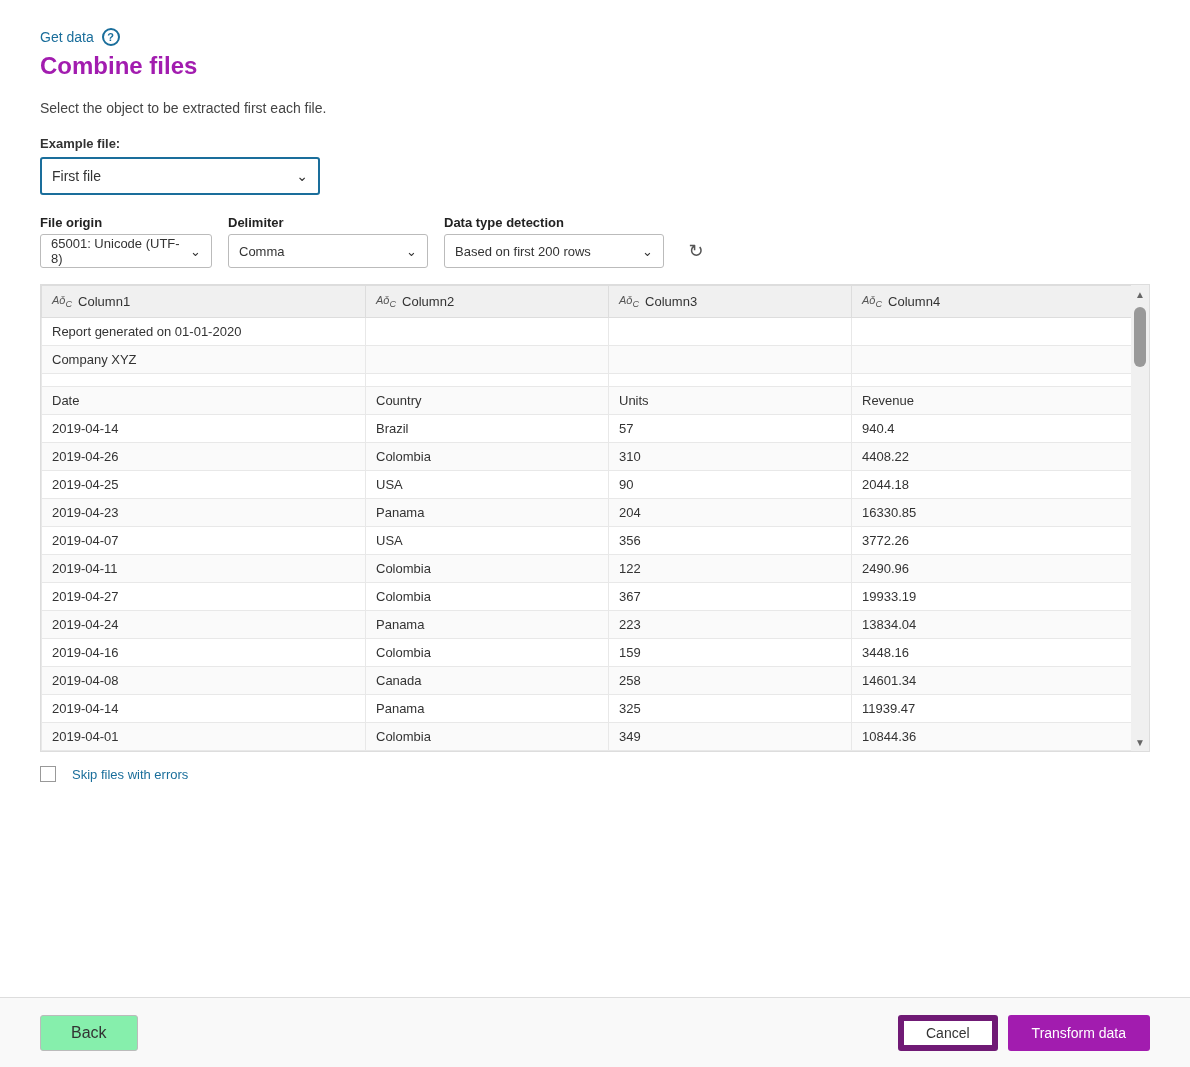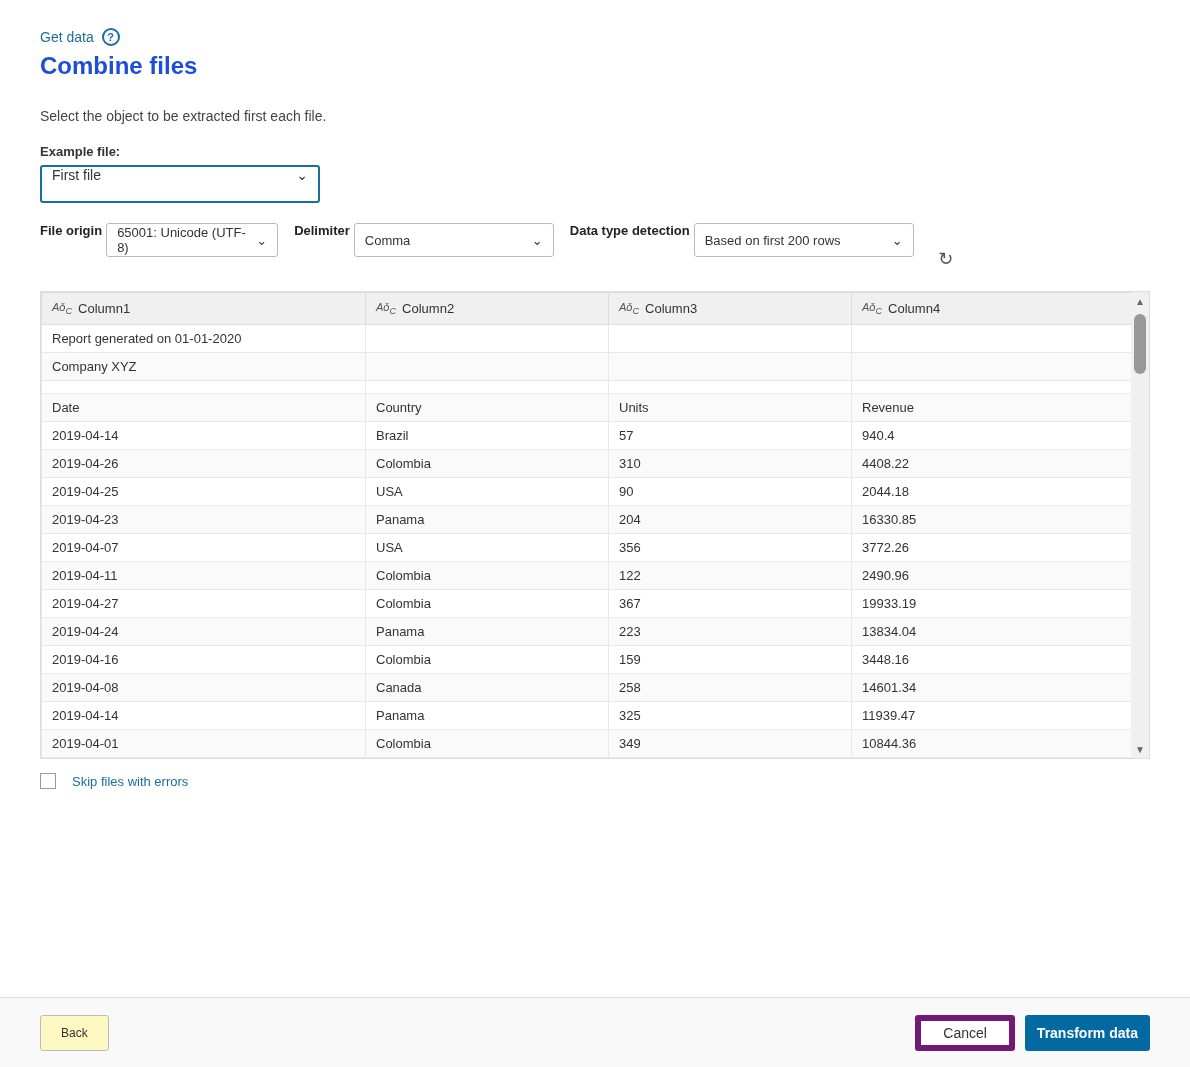--- a/index.html
+++ b/index.html
@@ -37,40 +37,40 @@
       display: flex;
       align-items: center;
       justify-content: center;
       font-size: 11px;
       font-weight: bold;
       cursor: pointer;
     }
     .page-title {
       font-size: 24px;
       font-weight: 600;
-      color: #1d4ed8;
-      margin-bottom: 28px;
+      color: #a21caf;
+      margin-bottom: 20px;
     }
     .subtitle {
       font-size: 14px;
       color: #444;
       margin-bottom: 20px;
     }
     .example-file-label {
       font-size: 13px;
       font-weight: 600;
       margin-bottom: 6px;
     }
     .example-file-select {
       width: 280px;
       height: 38px;
       border: 2px solid #1a6e9b;
       border-radius: 3px;
       display: flex;
-      align-items: flex-start;
+      align-items: center;
       justify-content: space-between;
       padding: 0 10px;
       cursor: pointer;
       background: #fff;
       margin-bottom: 20px;
     }
     .example-file-select span {
       font-size: 14px;
       color: #333;
     }
@@ -79,21 +79,21 @@
       color: #555;
     }
     .options-row {
       display: flex;
       align-items: flex-start;
       gap: 16px;
       margin-bottom: 16px;
     }
     .option-group {
       display: flex;
-      flex-direction: row;
+      flex-direction: column;
       gap: 4px;
     }
     .option-label {
       font-size: 13px;
       font-weight: 600;
       color: #222;
     }
     .option-select {
       height: 34px;
       border: 1px solid #bbb;
@@ -234,52 +234,52 @@
       height: 70px;
       border-top: 1px solid #ddd;
       background: #f9f9f9;
       display: flex;
       align-items: center;
       justify-content: space-between;
       padding: 0 40px;
     }
     .back-btn {
       height: 36px;
-      padding: 0 20px;
+      padding: 0 30px;
       border: 1px solid #bbb;
-      background: #fef9c3;
-      color: #333;
-      font-size: 12px;
+      background: #86efac;
+      color: #333;
+      font-size: 16px;
       cursor: pointer;
       border-radius: 3px;
     }
     .footer-right {
       display: flex;
       gap: 10px;
     }
     .cancel-btn {
       height: 36px;
       padding: 0 22px;
       border: 6px solid #701a75;
       background: #fff;
       color: #333;
       font-size: 14px;
       cursor: pointer;
       border-radius: 3px;
     }
     .transform-btn {
       height: 36px;
-      padding: 0 12px;
+      padding: 0 24px;
       border: none;
-      background: #0369a1;
+      background: #a21caf;
       color: #fff;
       font-size: 14px;
       cursor: pointer;
       border-radius: 3px;
-      font-weight: 700;
+      font-weight: 400;
     }
     .table-wrapper {
       position: relative;
       overflow: hidden;
     }
   </style>
 </head>
 <body>
 
 <div class="main-content">

